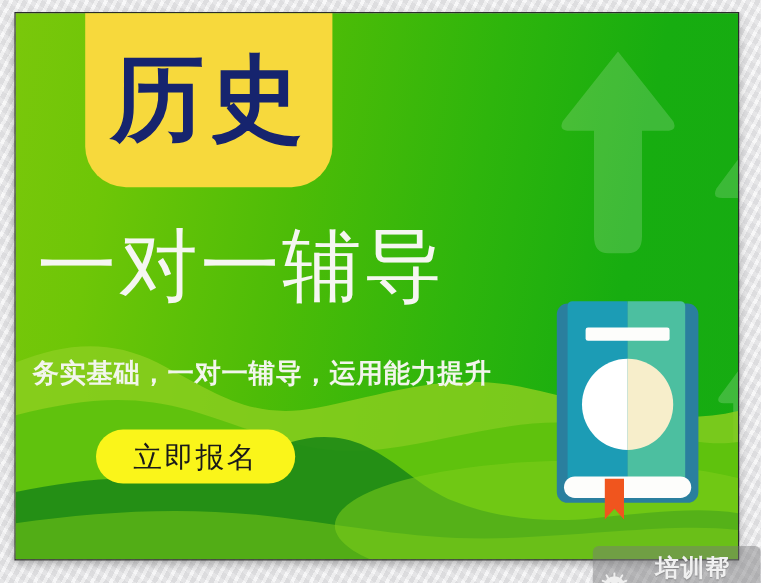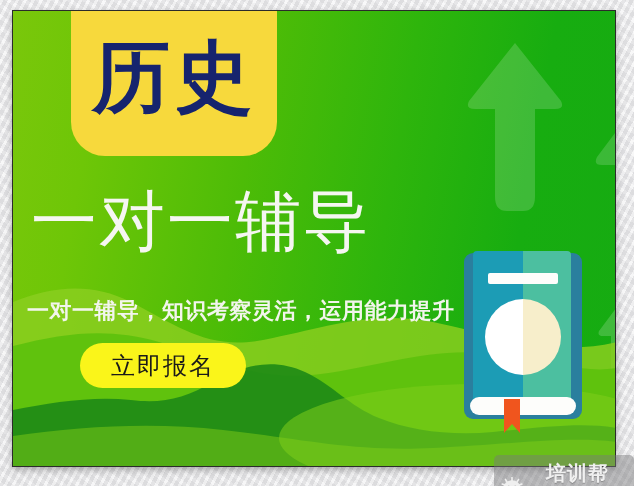--- a/index.html
+++ b/index.html
@@ -91,21 +91,21 @@
     height: 153px;
     background: #f7d93c;
     border-radius: 0 0 34px 34px;
     display: flex;
     align-items: center;
     justify-content: center;
     box-sizing: border-box;
     padding-top: 6px;
   }
   #subject-badge .subject-text {
-    font-family: Liberation Mono, monospace;
+    font-family: Liberation Serif, serif;
     font-size: 78px;
     font-weight: bold;
     color: #16246e;
     letter-spacing: 4px;
     line-height: 1;
   }
 
   
   #headline {
     position: absolute;
@@ -130,21 +130,21 @@
     font-weight: bold;
     color: #f2f5ec;
     letter-spacing: 0.5px;
     white-space: nowrap;
   }
 
   
   #cta-button {
     position: absolute;
     left: 67px;
-    top: 332px;
+    top: 347px;
     width: 166px;
     height: 45px;
     background: #faf51a;
     border-radius: 23px;
     display: flex;
     align-items: center;
     justify-content: center;
     border: none;
     cursor: pointer;
     padding: 0;
@@ -228,21 +228,21 @@
         <ellipse cx="466" cy="162" rx="200" ry="54" fill="#7ece1c" opacity="0.55"></ellipse>
       </svg>
     </div>
 
     <div id="subject-badge">
       <span class="subject-text">历史</span>
     </div>
 
     <div id="headline">一对一辅导</div>
 
-    <div id="subtitle">一对一辅导，知识考察灵活，运用能力提升</div>
+    <div id="subtitle">务实基础，一对一辅导，运用能力提升</div>
 
     <button id="cta-button">
       <span class="cta-text">立即报名</span>
     </button>
 
     <div id="book-illustration">
       <svg viewBox="0 0 140 190" xmlns="http://www.w3.org/2000/svg">
 
         <rect x="11" y="6" width="118" height="166" rx="9" fill="#2a7f9e"></rect>
 

